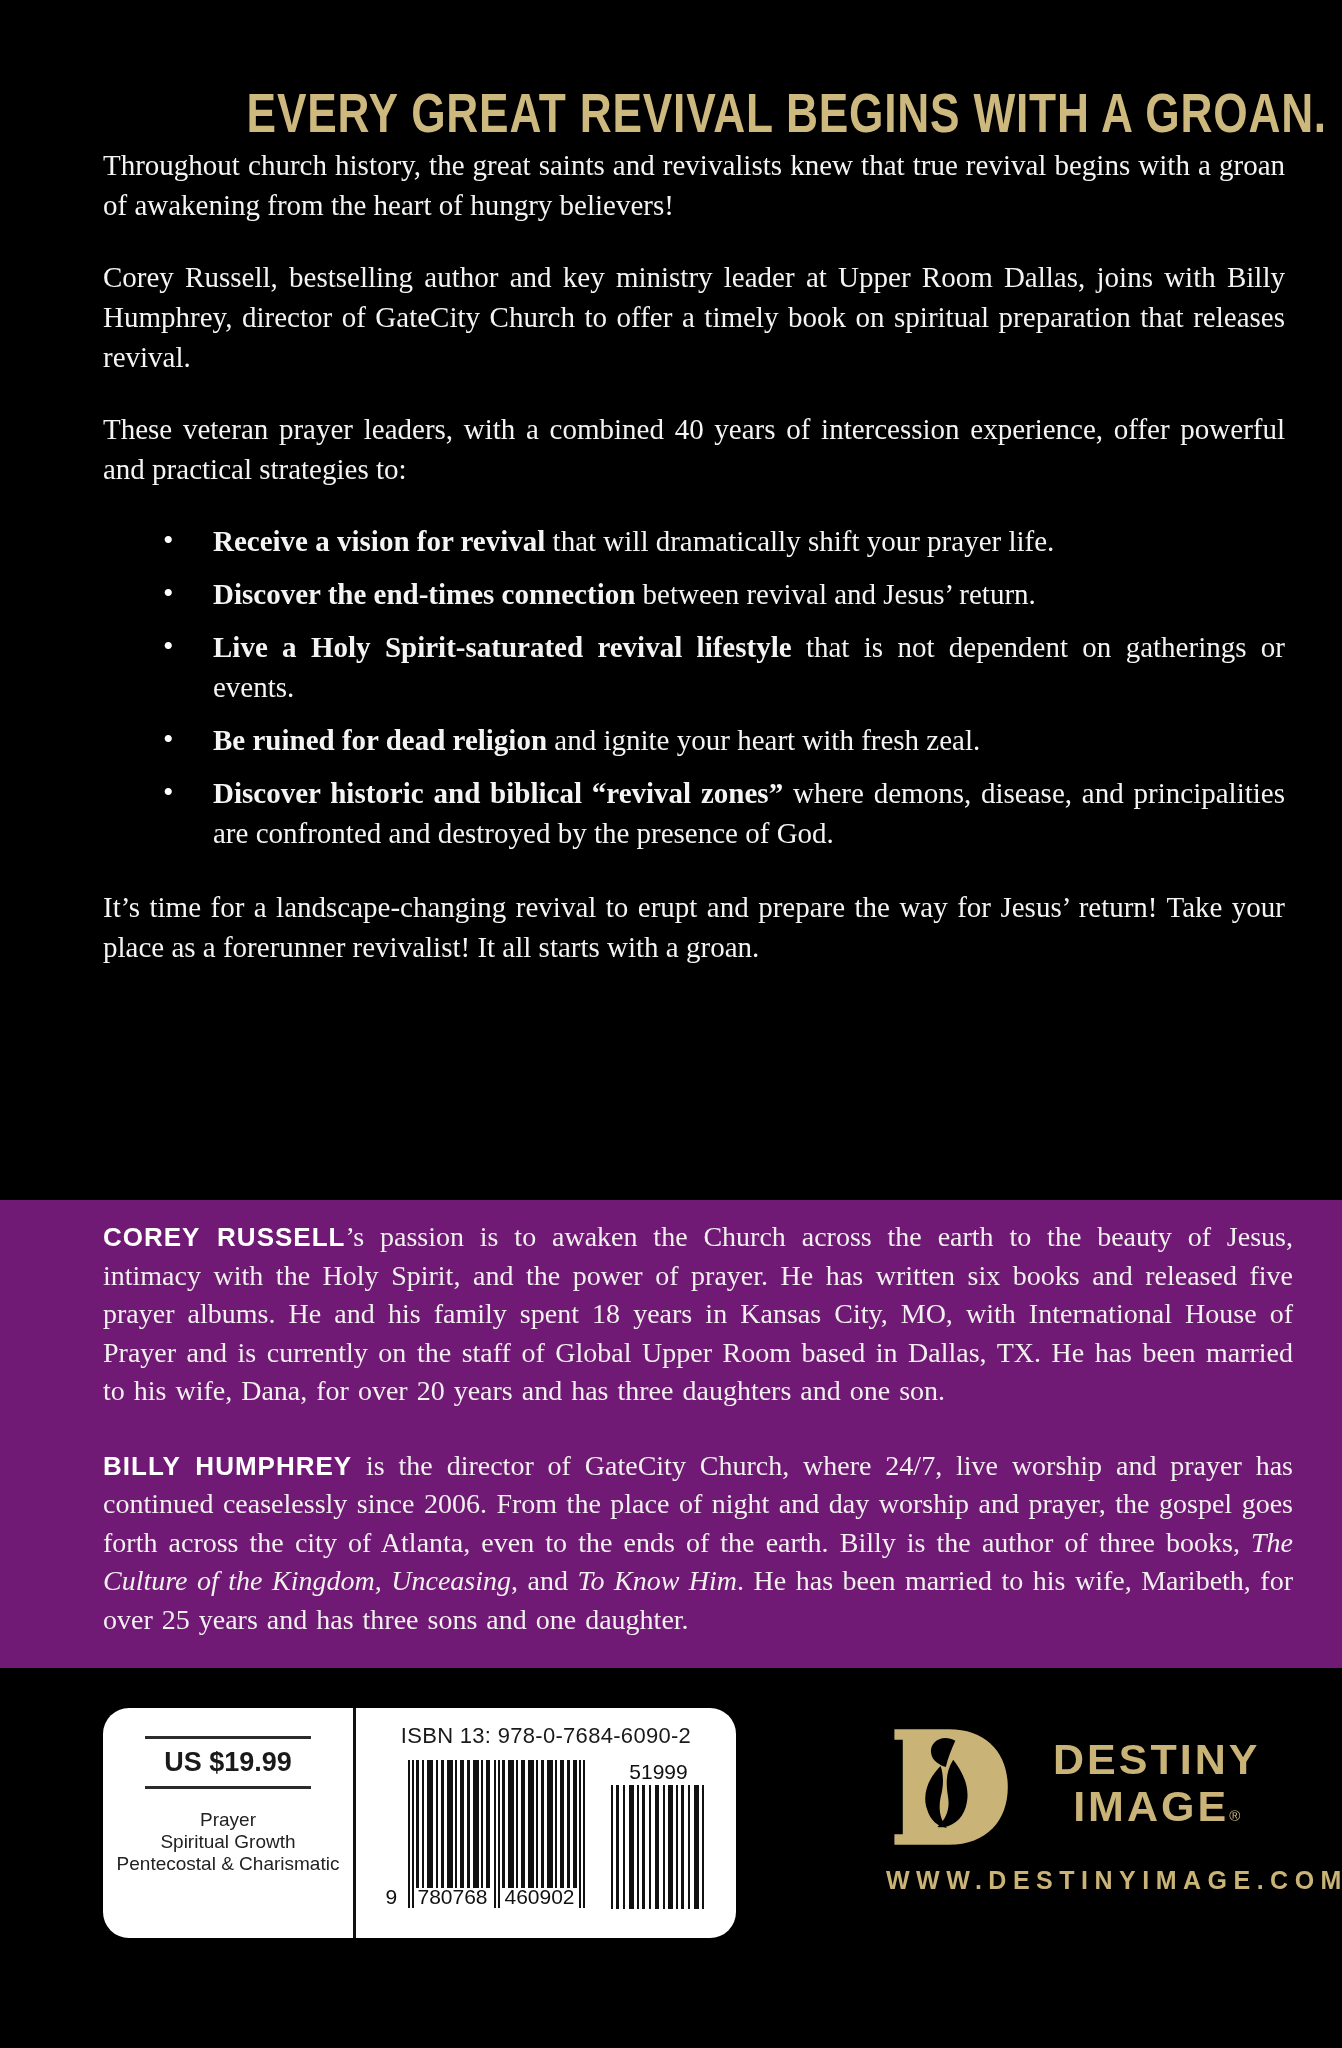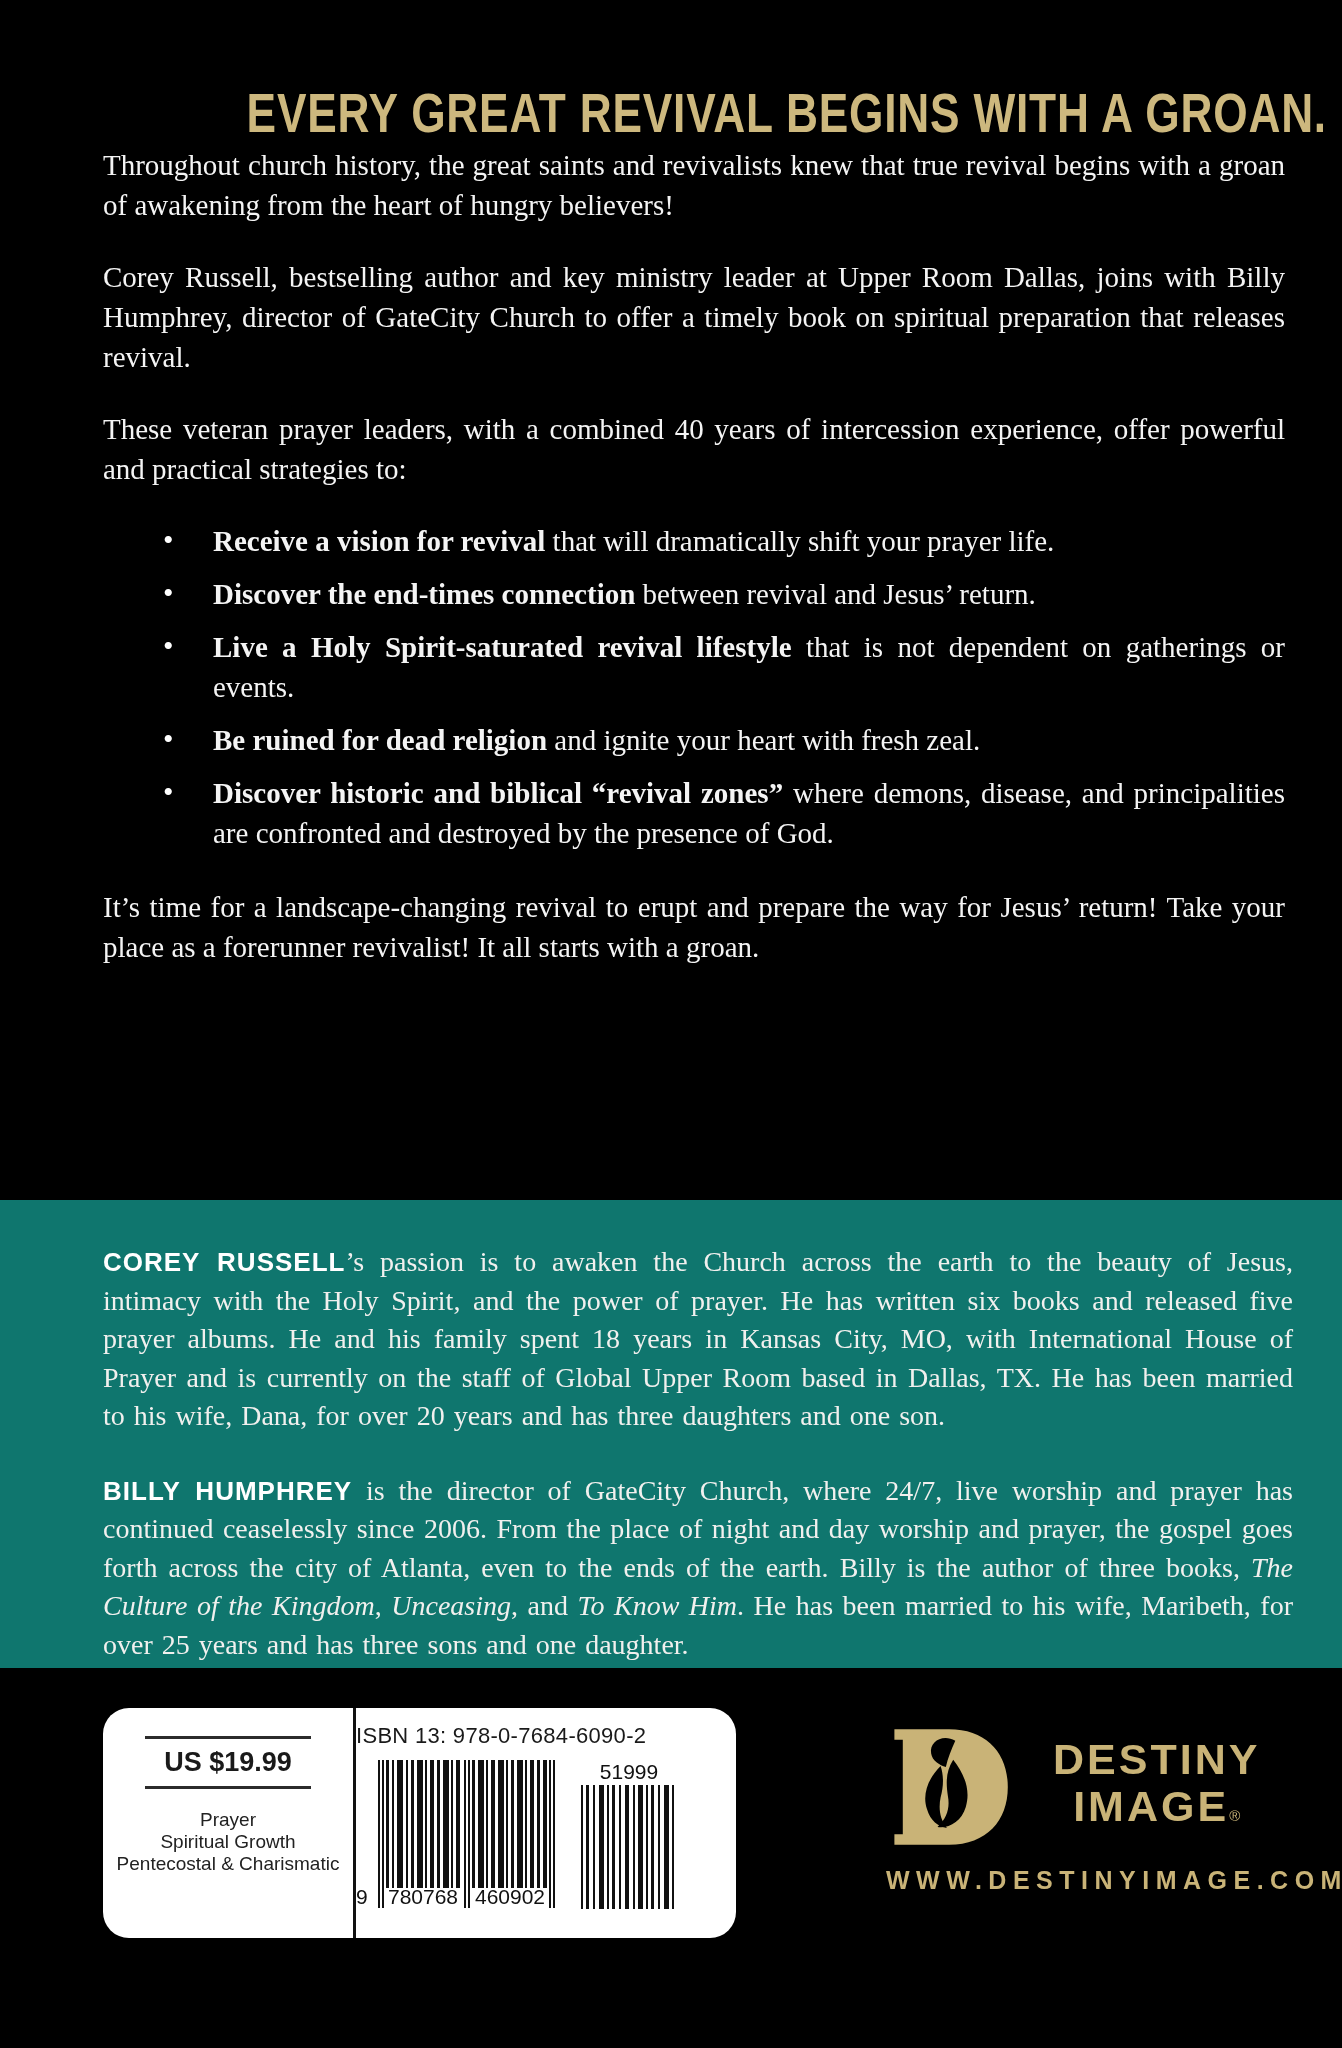--- a/index.html
+++ b/index.html
@@ -32,22 +32,22 @@
   }
   .points li::before{
     content:"\2022";position:absolute;left:2px;top:-1px;
     font-size:30px;color:#fff;
   }
   .points b{font-weight:700;}
   .closing{margin-top:34px;}
   
   .bio-section{
     position:absolute;top:1200px;left:0;right:0;height:468px;
-    background:#0f766e;box-sizing:border-box;
-    padding:43px 49px 0 103px;color:#f1f0ee;
+    background:#701a75;box-sizing:border-box;
+    padding:18px 49px 0 103px;color:#f1f0ee;
   }
   .bio{font-size:28px;line-height:38.5px;margin:0 0 36px;text-align:justify;word-spacing:2px;}
   .bio-name{
     font-family:"Liberation Sans", sans-serif;font-weight:700;
     font-size:26px;letter-spacing:1px;color:#fff;
   }
   .it{font-style:italic;}
   
   .bottom{position:absolute;top:1668px;left:0;right:0;height:380px;}
   .barcode-box{
@@ -56,21 +56,21 @@
     color:#111;font-family:"Liberation Sans", sans-serif;
   }
   .price-col{
     width:250px;box-sizing:border-box;flex:0 0 250px;
     display:flex;flex-direction:column;align-items:center;padding-top:28px;
   }
   .hrule{width:166px;height:3px;background:#2b2b2b;}
   .price{font-size:27px;font-weight:700;margin:8px 0;color:#1a1a1a;}
   .cats{margin-top:20px;text-align:center;font-size:19px;line-height:22px;color:#222;}
   .vrule{width:3px;background:#111;flex:0 0 3px;}
-  .isbn-col{flex:1;display:flex;flex-direction:column;padding-top:15px;}
+  .isbn-col{flex:1;display:flex;flex-direction:column;align-items:center;padding-top:15px;}
   .isbn{font-size:22px;letter-spacing:0.3px;color:#1a1a1a;}
   .barcode-row{display:flex;gap:24px;margin-top:11px;align-items:flex-start;}
   .bc-main{position:relative;width:179px;height:150px;margin-left:22px;}
   .bc-digits span{
     position:absolute;top:125px;font-size:21px;color:#111;
     font-family:"Liberation Sans", sans-serif;
   }
   .bc-nine{left:-22px;}
   .bc-g1{left:6px;width:78px;text-align:center;}
   .bc-g2{left:93px;width:78px;text-align:center;}

